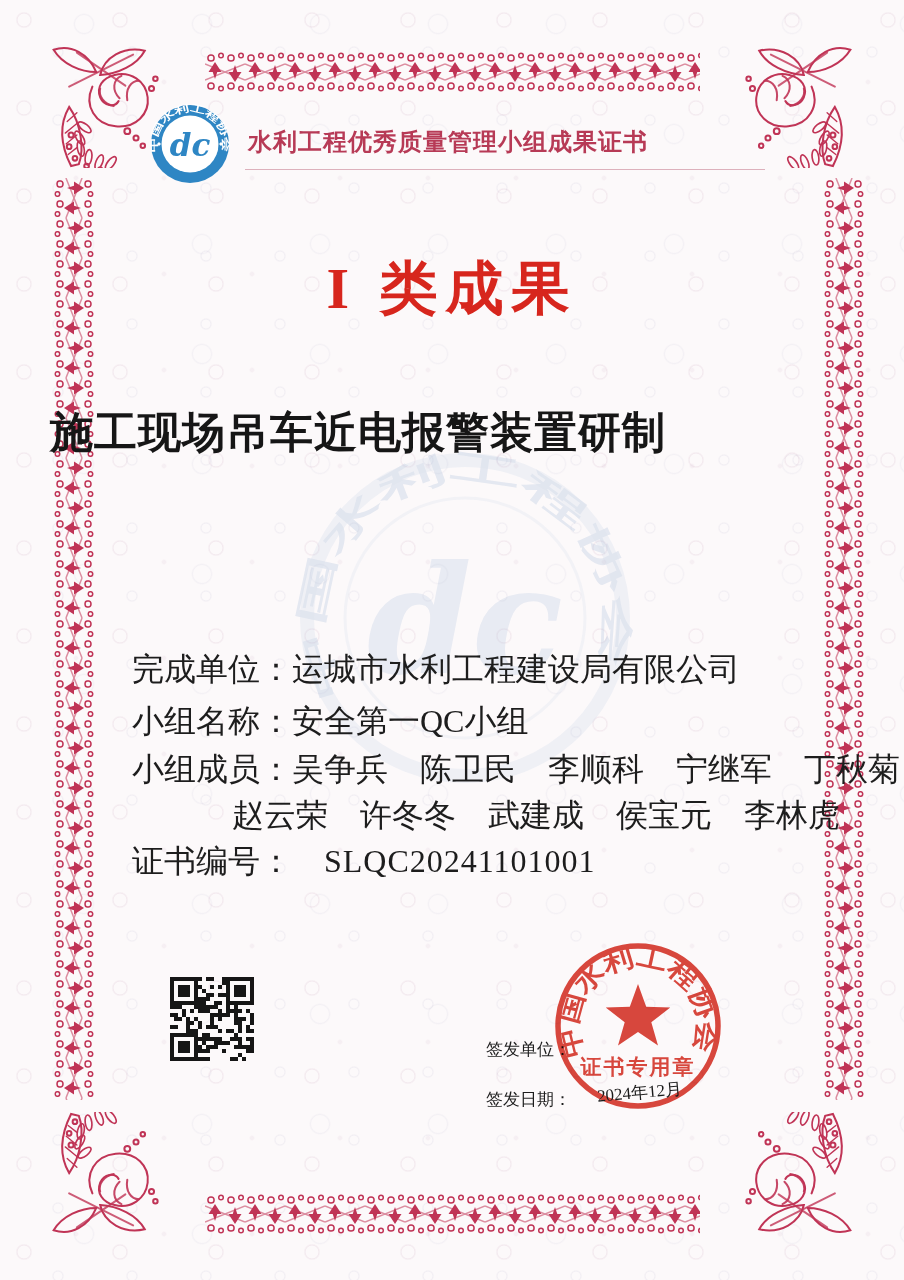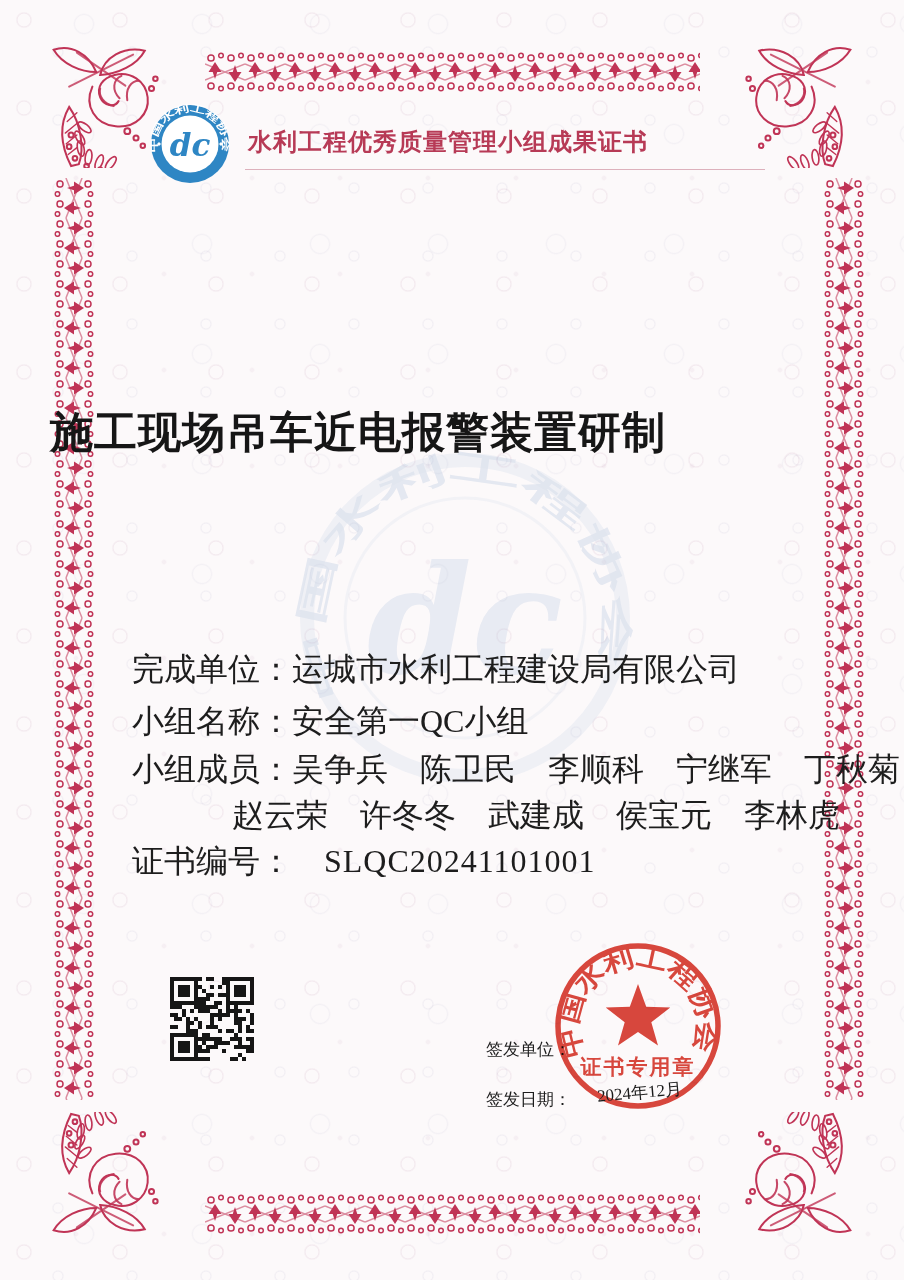--- a/index.html
+++ b/index.html
@@ -257,20 +257,21 @@
     </text>
     <text font-size="4.6" fill="#ffffff">
       <textPath href="#logoBot" startOffset="2" textLength="90" lengthAdjust="spacingAndGlyphs">China Water Engineering Association</textPath>
     </text>
     <path d="M7,40 l2,-2 2,2 -2,2 z M69,40 l2,-2 2,2 -2,2 z" fill="#ffffff"></path>
     <text x="40" y="52" text-anchor="middle" font-size="31" font-style="italic" font-weight="bold" font-family="'DejaVu Serif',serif" fill="#2e86c4">dc</text>
   </svg>
   <div class="abs header-title">水利工程优秀质量管理小组成果证书</div>
   <div class="abs header-underline"></div>
 
+  <div class="abs grade">I 类成果</div>
 
   <div class="abs main-title">施工现场吊车近电报警装置研制</div>
 
   <div class="abs field f-unit"><span>完成单位：</span><span>运城市水利工程建设局有限公司</span></div>
   <div class="abs field f-group"><span>小组名称：</span><span>安全第一QC小组</span></div>
   <div class="abs field f-members1"><span>小组成员：</span><span>吴争兵　陈卫民　李顺科　宁继军　丁秋菊</span></div>
   <div class="abs field f-members2"><span>赵云荣　许冬冬　武建成　侯宝元　李林虎</span></div>
   <div class="abs field f-cert"><span>证书编号：</span><span class="cert-no">SLQC20241101001</span></div>
 
   <div class="abs qr">

